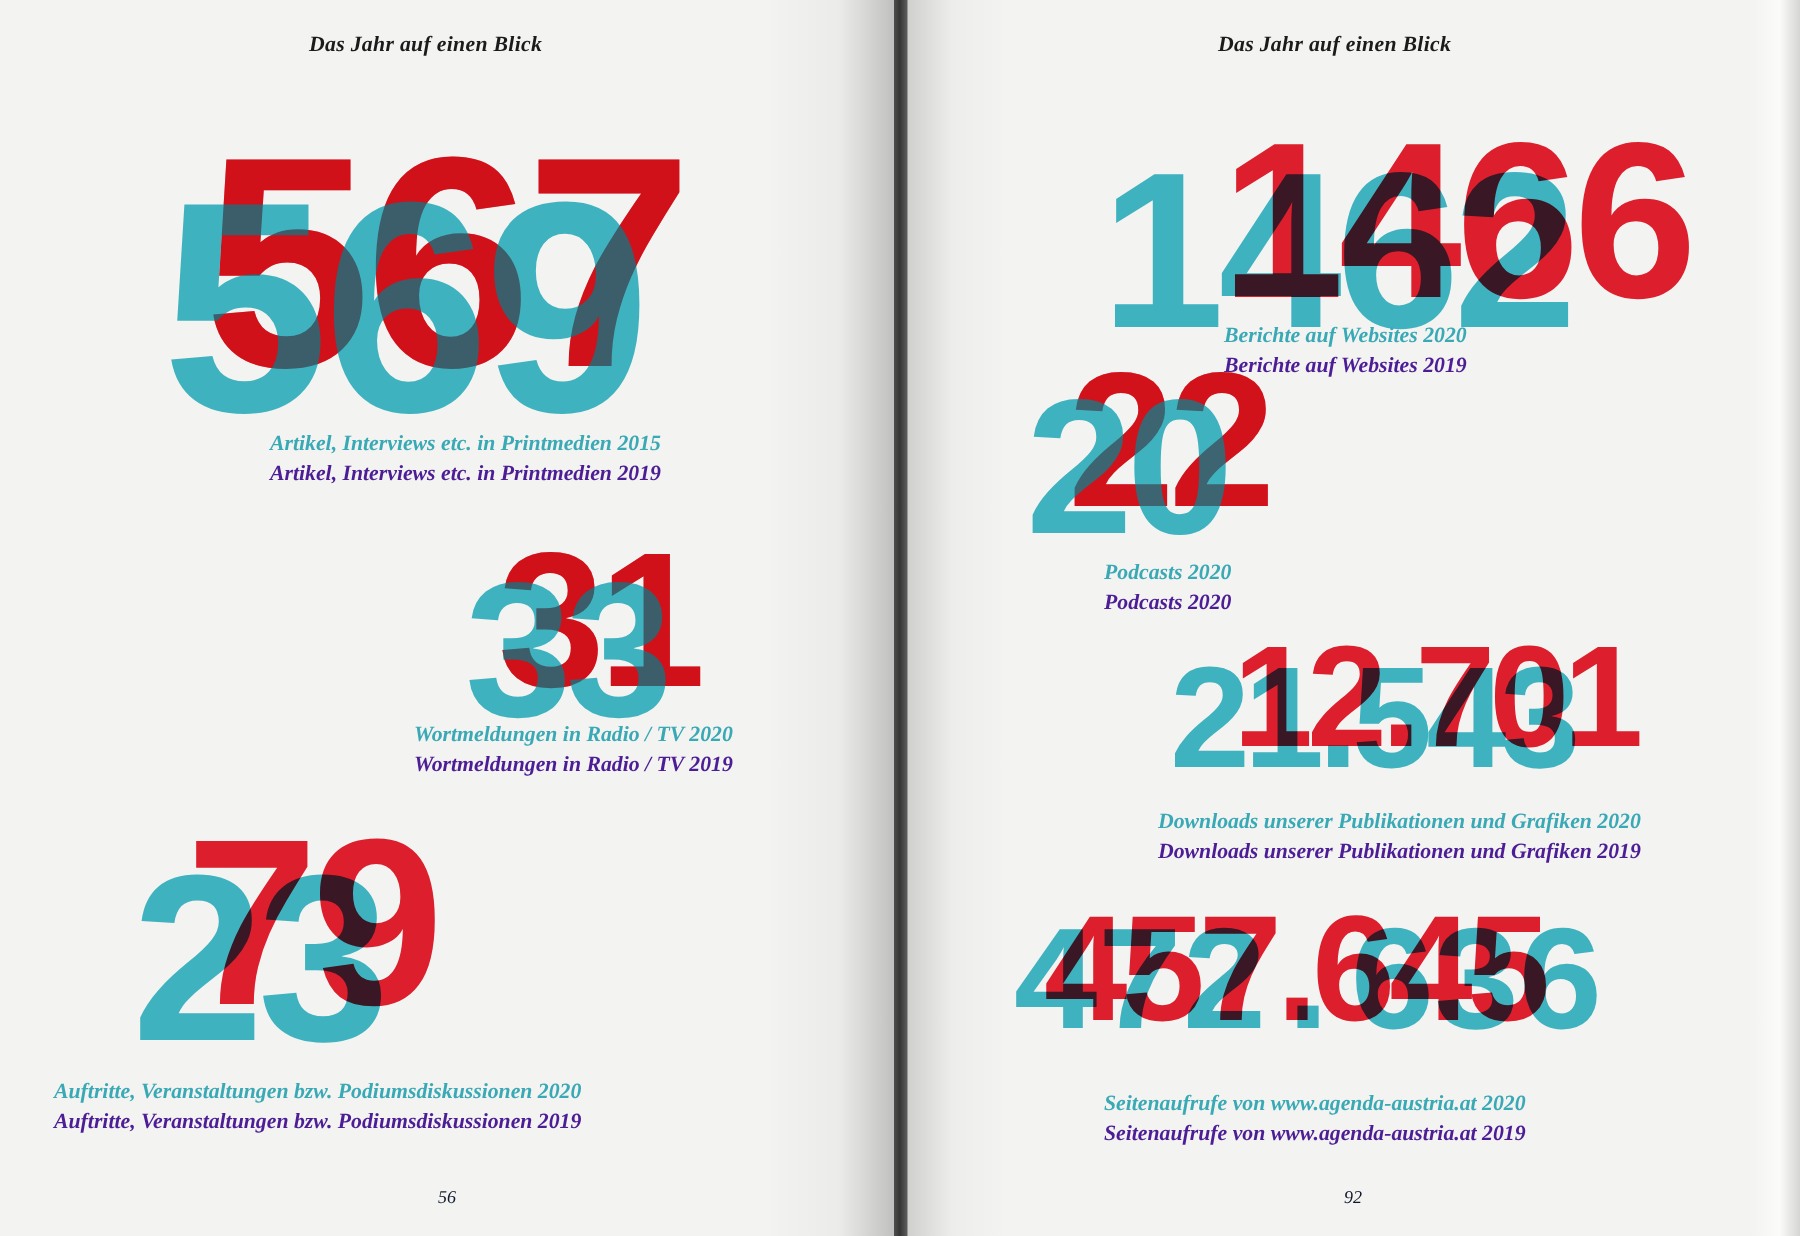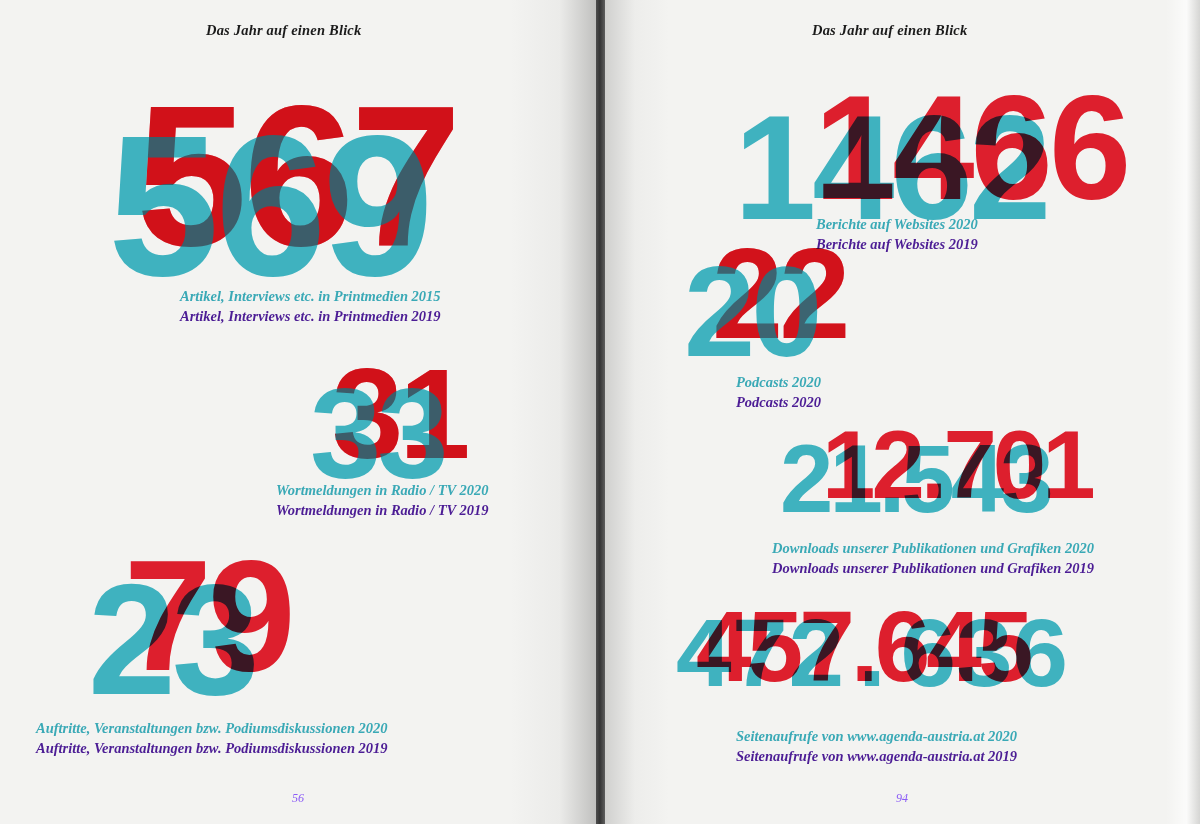--- a/index.html
+++ b/index.html
@@ -79,21 +79,21 @@
     letter-spacing: .2px;
   }
   .rh-left  { left: 206px; }
 
   .folio {
     position: absolute;
     bottom: 18px;
     font-family: "Liberation Serif", serif;
     font-style: italic;
     font-size: 12px;
-    color: #8b5cf6;
+    color: #0f172a;
   }
   .folio-left  { left: 292px; }
 
   
   .stat { position: absolute; }
 
   .numwrap {
     position: relative;
     height: 150px;
   }
@@ -211,17 +211,17 @@
       <div class="numwrap" style="height:92px;">
         <div class="num teal" style="left:0px; top:14px; font-size:100px; line-height:92px;font-family:Liberation Mono, monospace;">472.636</div>
         <div class="num red" style="left:22px; top:0px; font-size:100px; line-height:92px;">457.645</div>
       </div>
       <div style="position:absolute; left:62px; top:126px;">
         <div class="caption teal">Seitenaufrufe von www.agenda-austria.at 2020</div>
         <div class="caption red">Seitenaufrufe von www.agenda-austria.at 2019</div>
       </div>
     </div>
 
-    <div class="folio" style="left:296px;">94</div>
+    <div class="folio" style="left:296px;">92</div>
   </div>
 
   <div class="gutter"></div>
 </div>
 
 </body></html>

